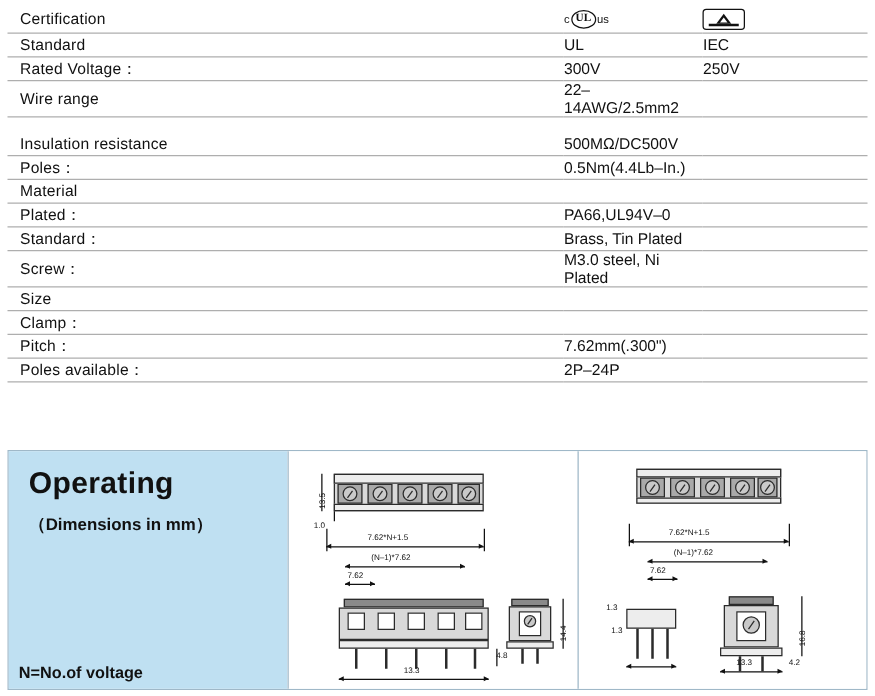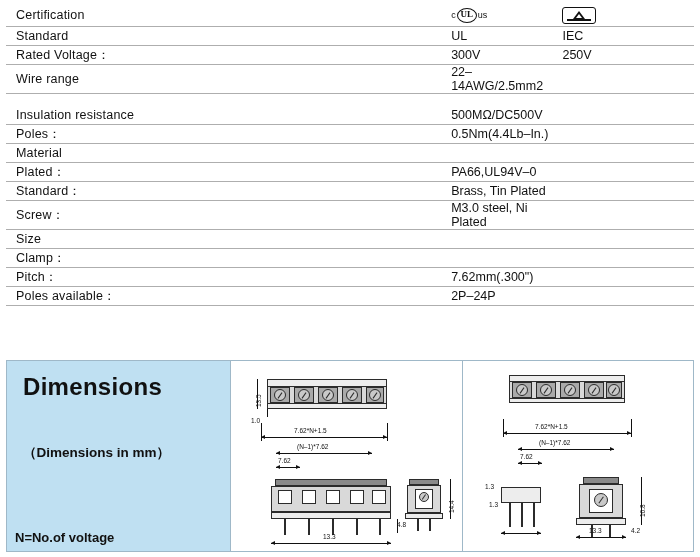--- a/index.html
+++ b/index.html
@@ -155,21 +155,20 @@
     color: #111;
     letter-spacing: .3px;
   }
   .dim-sub {
     position: absolute;
     left: 16px;
     top: 50px;
     font-size: 13.5px;
     font-weight: bold;
     color: #111;
-    margin-top: 33px;
   }
   .dim-note {
     position: absolute;
     left: 8px;
     bottom: 6px;
     font-size: 13px;
     font-weight: bold;
     color: #111;
   }
   .dim-panel {
@@ -353,21 +352,21 @@
         <td class="c-label sub">Poles  available：</td>
         <td class="c-ul">2P–24P</td>
         <td class="c-iec"></td>
       </tr>
     </tbody>
   </table>
 
   <div class="dim-section">
 
     <div class="dim-title-box">
-      <div class="dim-title">Dimensions</div>
+      <div class="dim-title">Operating</div>
       <div class="dim-sub">（Dimensions in mm）</div>
       <div class="dim-note">N=No.of voltage</div>
     </div>
 
     <div class="dim-panel left">
 
       <div class="blk" style="left:36px; top:18px; width:120px; height:30px;"></div>
       <div class="blk light" style="left:36px; top:18px; width:120px; height:8px;"></div>
       <div class="blk light" style="left:36px; top:42px; width:120px; height:6px;"></div>
       <div class="blk dark" style="left:39px; top:26px; width:20px; height:16px;"></div>

